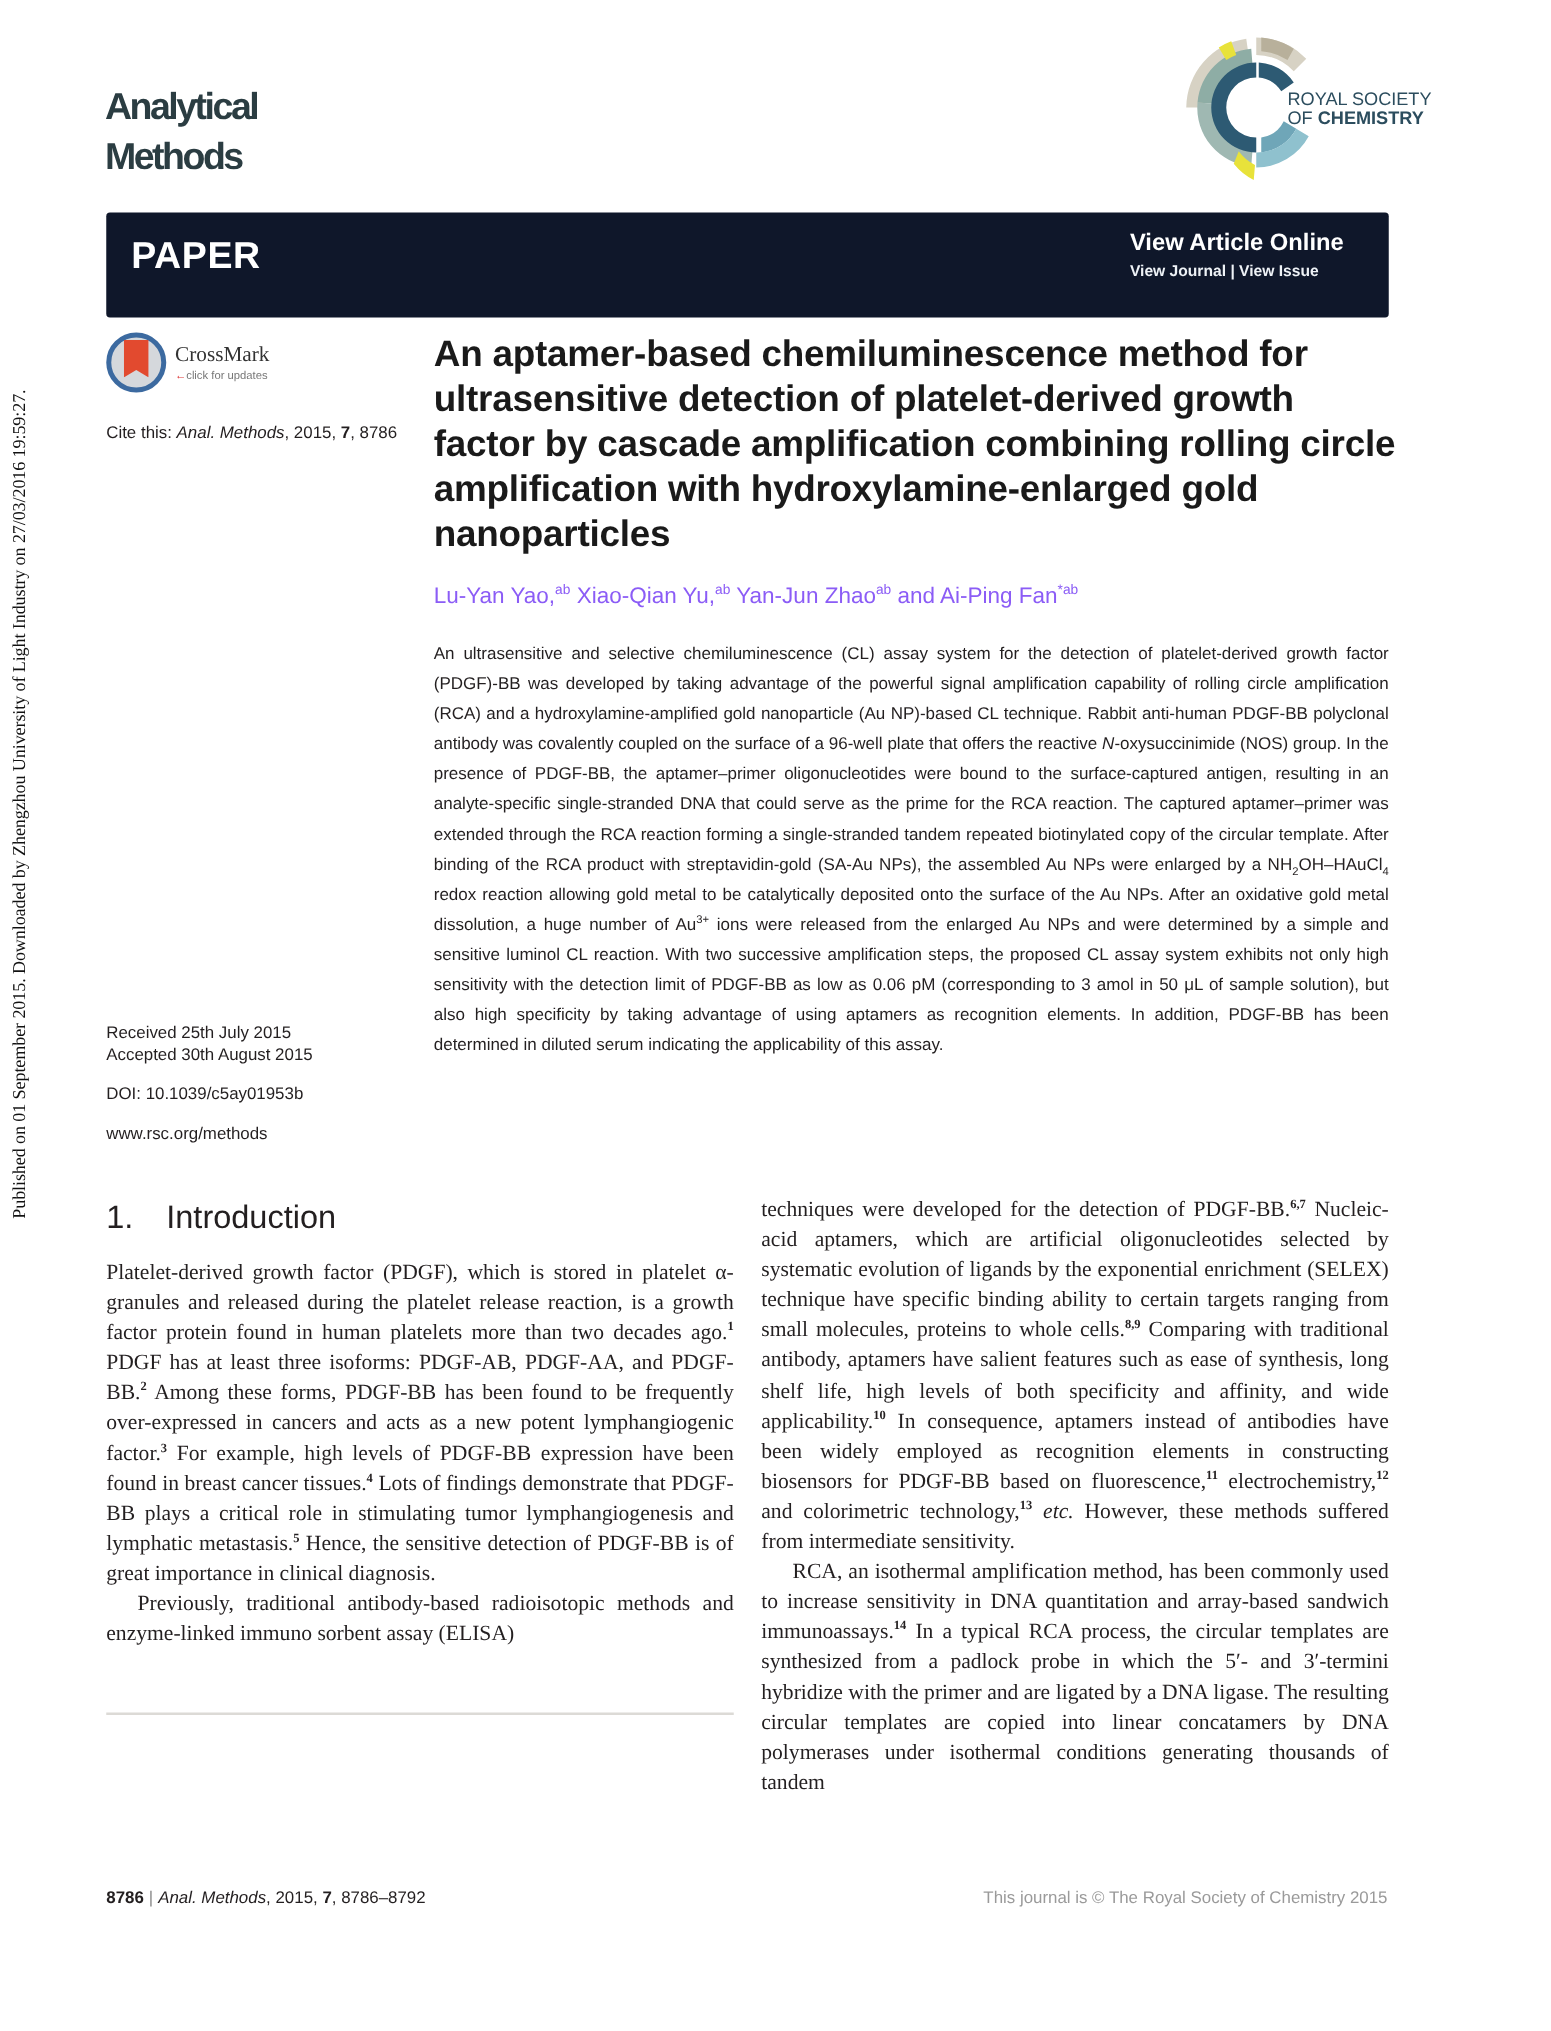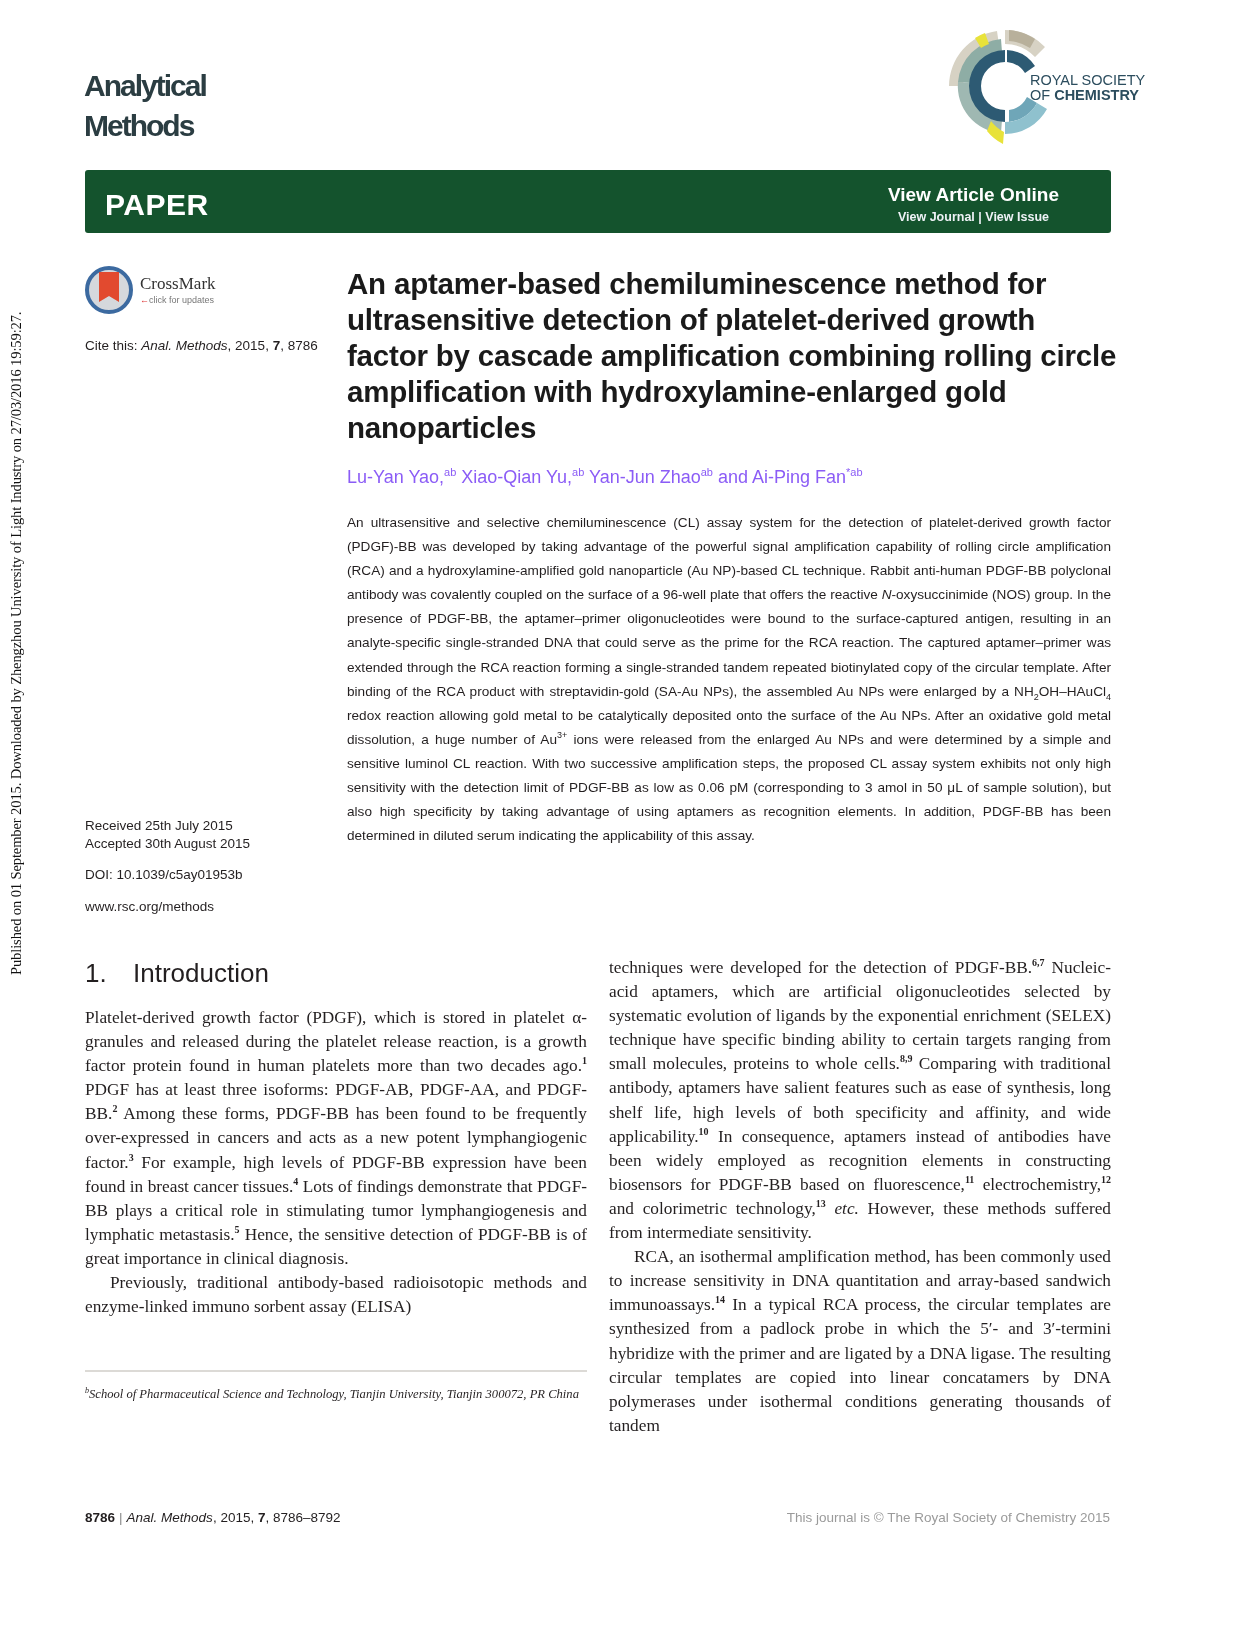--- a/index.html
+++ b/index.html
@@ -22,24 +22,24 @@
 
   
   .rsc-logo { left: 945px; top: 28px; width: 170px; height: 116px; }
   .rsc-text { left: 1030px; top: 73px; font-family: "Liberation Sans", sans-serif; color: #2c4d5e; line-height: 15px; }
   .rsc-text .l1 { font-size: 14.5px; letter-spacing: 0px; }
   .rsc-text .l2 { font-size: 14.5px; }
   .rsc-text .l2 b { font-weight: 700; }
 
   
   .banner {
-    left: 85px; top: 170px; width: 1026px; height: 63px; background: #14532d; border-radius: 3px;
+    left: 85px; top: 170px; width: 1026px; height: 84px; background: #0f172a; border-radius: 3px;
   }
   .banner-label { left: 20px; top: 18px; font-family: "Liberation Sans", sans-serif; font-weight: 700; font-size: 30px; color: #ffffff; letter-spacing: 0.5px; }
-  .banner-right { right: 52px; top: 14px; text-align: center; color: #ffffff; font-family: "Liberation Sans", sans-serif; margin-left: 36px; }
+  .banner-right { right: 36px; top: 14px; text-align: left; color: #ffffff; font-family: "Liberation Sans", sans-serif; margin-left: 36px; }
   .view-online { font-size: 19px; font-weight: 700; display: block; }
   .view-links { font-size: 12.5px; font-weight: 700; margin-top: 4px; display: block; color: #eef2f6; }
   .view-links span { cursor: pointer; }
 
   
   .crossmark { left: 85px; top: 266px; width: 140px; height: 55px; }
   .cm-circle { position: absolute; left: 0; top: 0; width: 48px; height: 48px; border-radius: 50%; background: #d5d8dc; border: 4px solid #3c6aa0; box-sizing: border-box; }
   .cm-ribbon { position: absolute; left: 14px; top: 6px; width: 20px; height: 30px; background: #e24a2f; clip-path: polygon(0 0, 100% 0, 100% 100%, 50% 80%, 0 100%); }
   .cm-text { position: absolute; left: 55px; top: 8px; font-family: "Liberation Serif", serif; font-size: 17px; color: #333; }
   .cm-sub { position: absolute; left: 55px; top: 29px; font-family: "Liberation Sans", sans-serif; font-size: 9px; color: #777; white-space: nowrap; }
@@ -157,19 +157,18 @@
   <p class="indent">Previously, traditional antibody-based radioisotopic methods and enzyme-linked immuno sorbent assay (ELISA)</p>
 </div>
 
 <div class="abs col col-right">
   <p id="right-p1"><span>techniques were developed for the detection of PDGF-BB.</span><sup>6,7</sup><span> Nucleic-acid aptamers, which are artificial oligonucleotides selected by systematic evolution of ligands by the exponential enrichment (SELEX) technique have specific binding ability to certain targets ranging from small molecules, proteins to whole cells.</span><sup>8,9</sup><span> Comparing with traditional antibody, aptamers have salient features such as ease of synthesis, long shelf life, high levels of both specificity and affinity, and wide applicability.</span><sup>10</sup><span> In consequence, aptamers instead of antibodies have been widely employed as recognition elements in constructing biosensors for PDGF-BB based on fluorescence,</span><sup>11</sup><span> electrochemistry,</span><sup>12</sup><span> and colorimetric technology,</span><sup>13</sup><span> </span><i>etc.</i><span> However, these methods suffered from intermediate sensitivity.</span></p>
   <p class="indent" id="right-p2"><span>RCA, an isothermal amplification method, has been commonly used to increase sensitivity in DNA quantitation and array-based sandwich immunoassays.</span><sup>14</sup><span> In a typical RCA process, the circular templates are synthesized from a padlock probe in which the 5′- and 3′-termini hybridize with the primer and are ligated by a DNA ligase. The resulting circular templates are copied into linear concatamers by DNA polymerases under isothermal conditions generating thousands of tandem</span></p>
 </div>
 
 <div class="abs footnote-rule"></div>
 <div class="abs footnotes">
-  <p><sup>b</sup><span>School of Pharmaceutical Science and Technology, Tianjin University, Tianjin 300072, PR China</span></p>
 </div>
 
 <div class="abs footer-left">
   <span class="pg">8786</span><span class="sep">|</span><i>Anal. Methods</i><span>, 2015, </span><b>7</b><span>, 8786–8792</span>
 </div>
 <div class="abs footer-right">This journal is © The Royal Society of Chemistry 2015</div>
 
 </body></html>

